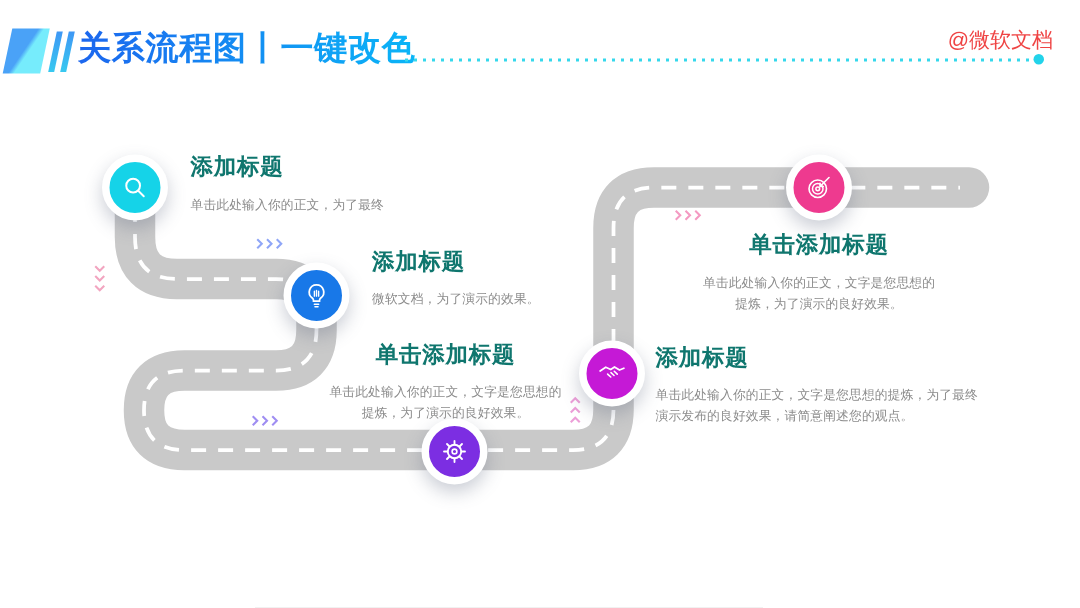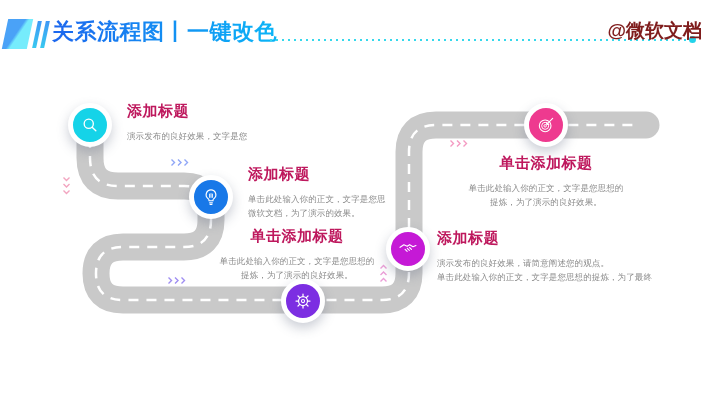--- a/index.html
+++ b/index.html
@@ -29,40 +29,40 @@
   }
   .dotline{
     position:absolute;left:270px;top:39px;width:418px;height:2px;
     background:repeating-linear-gradient(to right,#35d8ec 0 2px,transparent 2px 6px);
   }
   .dot-end{
     position:absolute;left:689px;top:36px;width:7px;height:7px;border-radius:50%;
     background:#22d3ea;
   }
   .watermark{
-    position:absolute;right:18px;top:18px;font-size:19px;font-weight:700;color:#7f1d1d;
+    position:absolute;right:18px;top:18px;font-size:14px;font-weight:400;color:#ef4444;
   }
   
   .road-svg{position:absolute;left:0;top:0;pointer-events:none;}
   
   .node{
     position:absolute;width:34px;height:34px;border-radius:50%;
     border:5px solid #fff;
     box-shadow:0 5px 12px rgba(90,100,125,.32);
     display:flex;align-items:center;justify-content:center;
   }
   .node svg{display:block;}
   .n1{left:68px;top:103px;}
   .n2{left:189px;top:175px;}
   .n3{left:281px;top:279px;}
   .n4{left:386px;top:227px;}
   .n5{left:524px;top:103px;}
   
   .tb{position:absolute;}
-  .tb-title{margin:0 0 8px 0;font-size:15px;font-weight:700;color:#be185d;letter-spacing:.5px;}
+  .tb-title{margin:0 0 8px 0;font-size:15px;font-weight:700;color:#0f766e;letter-spacing:.5px;}
   .tb-line{margin:0;font-size:8.5px;line-height:14px;color:#8b8b8b;letter-spacing:.1px;}
   .tb1{left:127px;top:102px;width:150px;text-align:left;}
   .tb2{left:248px;top:165px;width:150px;text-align:left;}
   .tb3{left:186px;top:227px;width:222px;text-align:center;}
   .tb4{left:435px;top:154px;width:222px;text-align:center;}
   .tb5{left:437px;top:229px;width:218px;text-align:left;}
   
   .chev{position:absolute;}
   .g1{left:62px;top:176px;}
   .g2{left:170px;top:158px;}
@@ -138,40 +138,39 @@
     <svg width="20" height="20" viewBox="0 0 24 24">
       <circle cx="11" cy="13" r="7" fill="none" stroke="#fff" stroke-width="1.3"></circle>
       <circle cx="11" cy="13" r="4.2" fill="none" stroke="#fff" stroke-width="1.2"></circle>
       <circle cx="11" cy="13" r="1.5" fill="none" stroke="#fff" stroke-width="1.2"></circle>
       <path d="M20 4 L12.8 11.2 M12.8 11.2 h2.6 M12.8 11.2 v-2.6" stroke="#fff" stroke-width="1.3" stroke-linecap="round"></path>
     </svg>
   </div>
 
   <div class="tb tb1">
     <h2 class="tb-title">添加标题</h2>
-    <p class="tb-line">演示发布的良好效果，文字是您</p>
+    <p class="tb-line">单击此处输入你的正文，为了最终</p>
   </div>
 
   <div class="tb tb2">
     <h2 class="tb-title">添加标题</h2>
-    <p class="tb-line">单击此处输入你的正文，文字是您思</p>
     <p class="tb-line">微软文档，为了演示的效果。</p>
   </div>
 
   <div class="tb tb3">
     <h2 class="tb-title">单击添加标题</h2>
     <p class="tb-line">单击此处输入你的正文，文字是您思想的</p>
     <p class="tb-line">提炼，为了演示的良好效果。</p>
   </div>
 
   <div class="tb tb4">
     <h2 class="tb-title">单击添加标题</h2>
     <p class="tb-line">单击此处输入你的正文，文字是您思想的</p>
     <p class="tb-line">提炼，为了演示的良好效果。</p>
   </div>
 
   <div class="tb tb5">
     <h2 class="tb-title">添加标题</h2>
+    <p class="tb-line">单击此处输入你的正文，文字是您思想的提炼，为了最终</p>
     <p class="tb-line">演示发布的良好效果，请简意阐述您的观点。</p>
-    <p class="tb-line">单击此处输入你的正文，文字是您思想的提炼，为了最终</p>
   </div>
 
 </div>
 
 </body></html>

